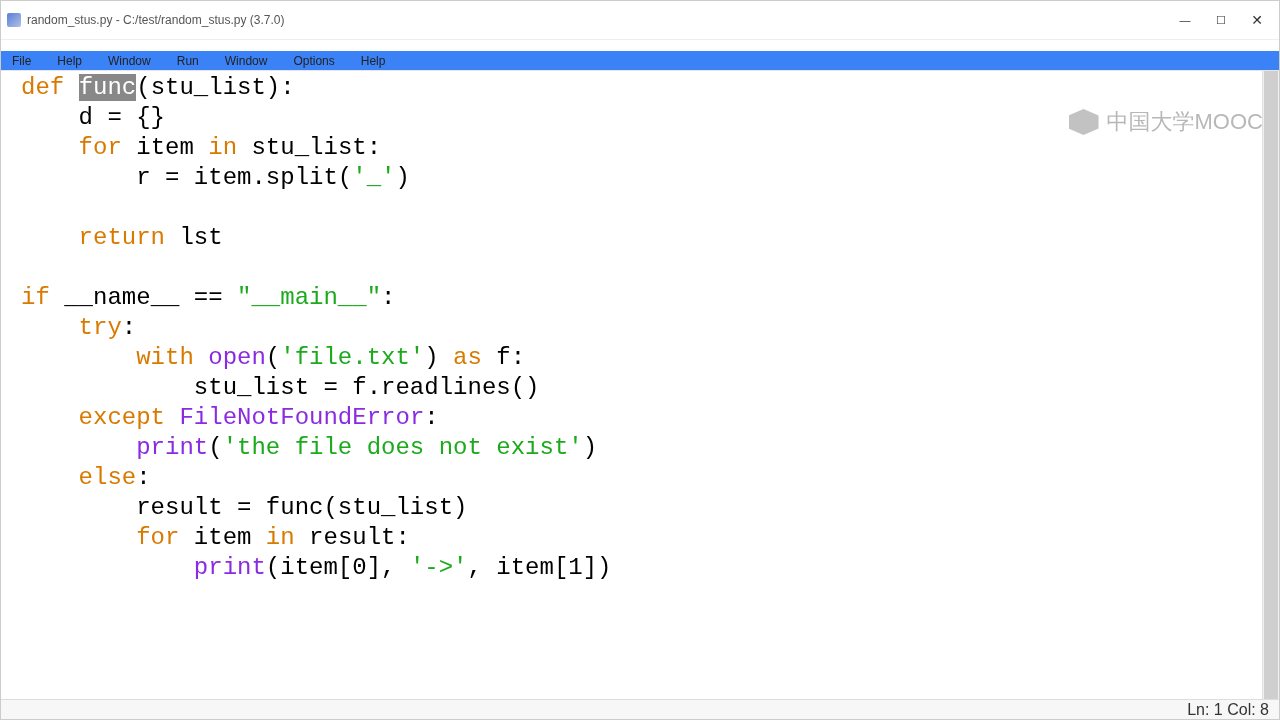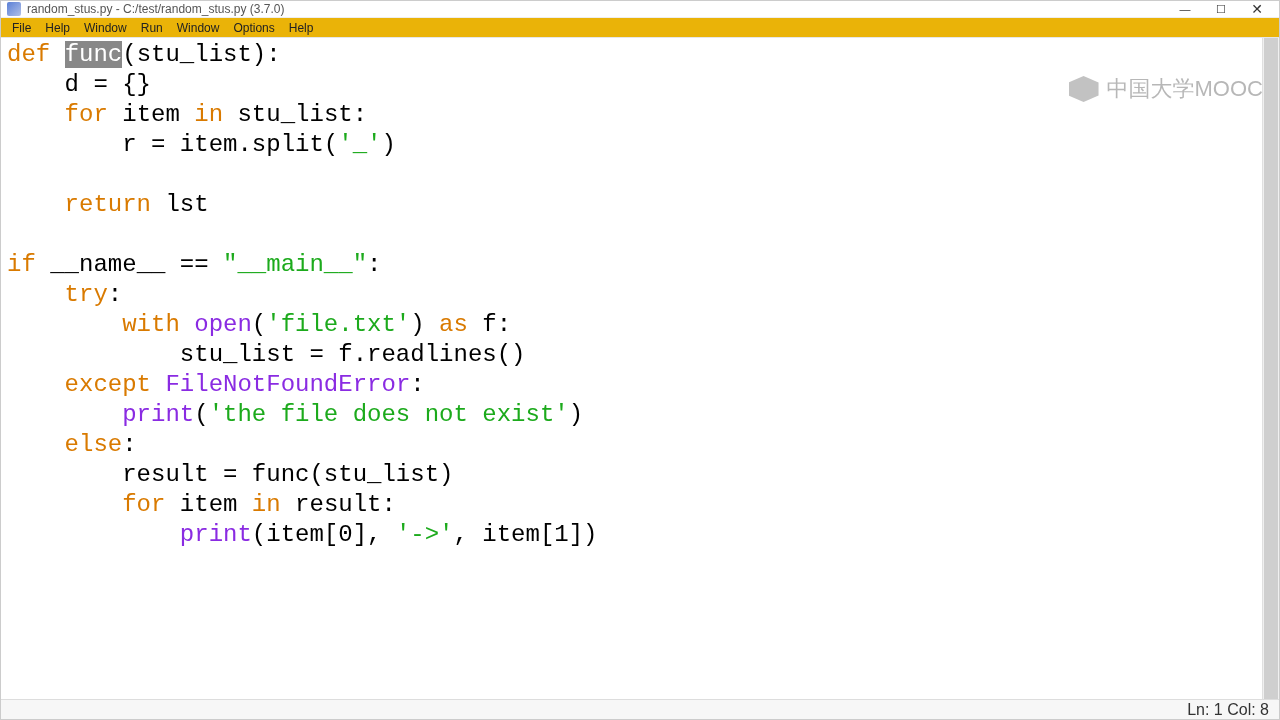--- a/index.html
+++ b/index.html
@@ -1,27 +1,27 @@
 <!DOCTYPE html>
 <html><head>
 <meta charset="utf-8">
 <style>
   * { margin: 0; padding: 0; box-sizing: border-box; }
   html, body { width: 1280px; height: 720px; font-family: "Segoe UI", Tahoma, sans-serif; background: #fff; overflow: hidden; }
   .window { width: 1280px; height: 720px; display: flex; flex-direction: column; background: #fff; border: 1px solid #ccc; }
-  .titlebar { height: 17px; background: #fff; display: flex; align-items: center; justify-content: space-between; padding: 0 4px 0 6px; font-size: 12px; color: #555; border-bottom: 1px solid #eee; }
+  .titlebar { height: 39px; background: #fff; display: flex; align-items: center; justify-content: space-between; padding: 0 4px 0 6px; font-size: 12px; color: #555; border-bottom: 1px solid #eee; }
   .titlebar-left { display: flex; align-items: center; gap: 6px; }
   .titlebar-left .appicon { width: 14px; height: 14px; display: inline-block; background: linear-gradient(135deg,#5a7fd6 0%,#b0c0e8 100%); border-radius: 2px; }
   .titlebar-right { display: flex; align-items: center; gap: 0; }
   .winbtn { width: 36px; height: 22px; display: flex; align-items: center; justify-content: center; font-size: 11px; color: #333; cursor: pointer; }
   .winbtn.close { font-size: 14px; }
-  .menubar { height: 20px; background: #eab308; display: flex; align-items: center; padding: 0 4px; font-size: 12px; color: #222; gap: 0; border-bottom: 1px solid #e6e6e6; }
+  .menubar { height: 20px; background: #3b82f6; display: flex; align-items: center; padding: 0 4px; font-size: 12px; color: #222; gap: 12px; border-bottom: 1px solid #e6e6e6; margin-top: 11px; }
   .menuitem { padding: 2px 7px; cursor: pointer; }
   .editor-wrap { flex: 1; display: flex; background: #fff; position: relative; }
-  .editor { flex: 1; padding: 2px 6px 0 6px; font-family: "Consolas","Courier New",monospace; font-size: 24px; line-height: 30px; white-space: pre; color: #000; overflow: hidden; }
+  .editor { flex: 1; padding: 2px 6px 0 20px; font-family: "Consolas","Courier New",monospace; font-size: 24px; line-height: 30px; white-space: pre; color: #000; overflow: hidden; }
   .scrollbar { width: 17px; background: #f0f0f0; border-left: 1px solid #e0e0e0; position: relative; }
   .scroll-thumb { position: absolute; top: 0; left: 1px; right: 1px; height: 100%; background: #cfcfcf; }
   .statusbar { height: 20px; background: #f7f7f7; border-top: 1px solid #ddd; display: flex; justify-content: flex-end; align-items: center; padding: 0 10px; font-size: 16px; color: #333; }
   .kw   { color: #d97a00; }    
   .def  { color: #0040ee; }    
   .str  { color: #1caa1c; }    
   .builtin { color: #8a2be2; } 
   .sel { background: #888; color: #fff; }
   .watermark { position: absolute; top: 36px; right: 16px; display: flex; align-items: center; gap: 8px; color: #888; opacity: 0.6; font-size: 22px; font-weight: 500; pointer-events: none; }
   .watermark .cubeicon { width: 30px; height: 26px; position: relative; }

